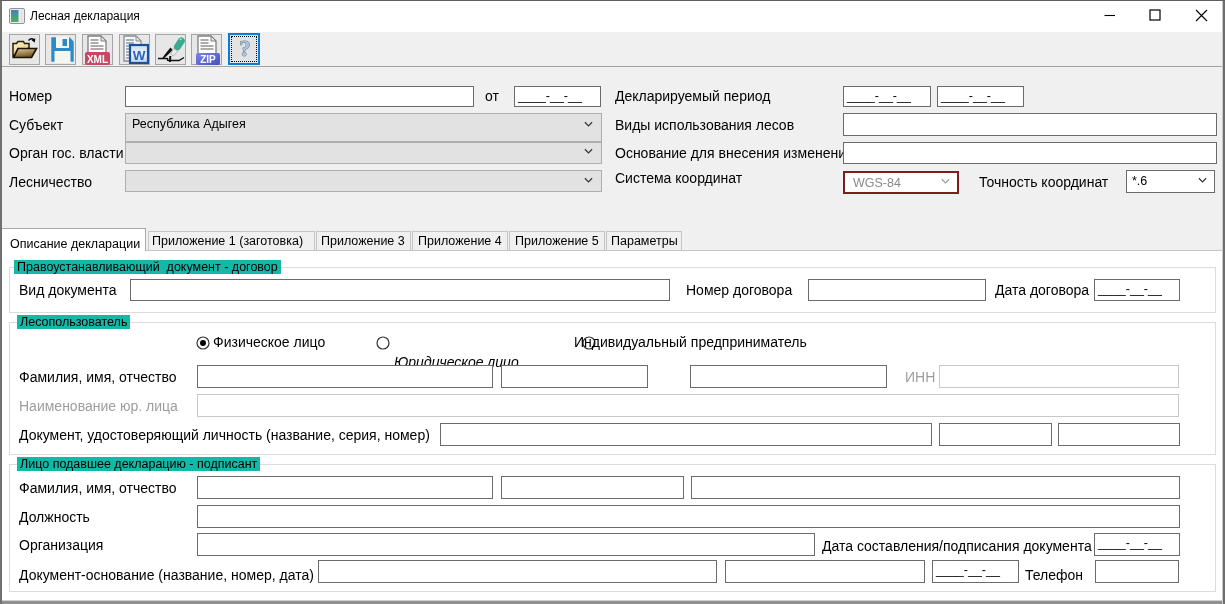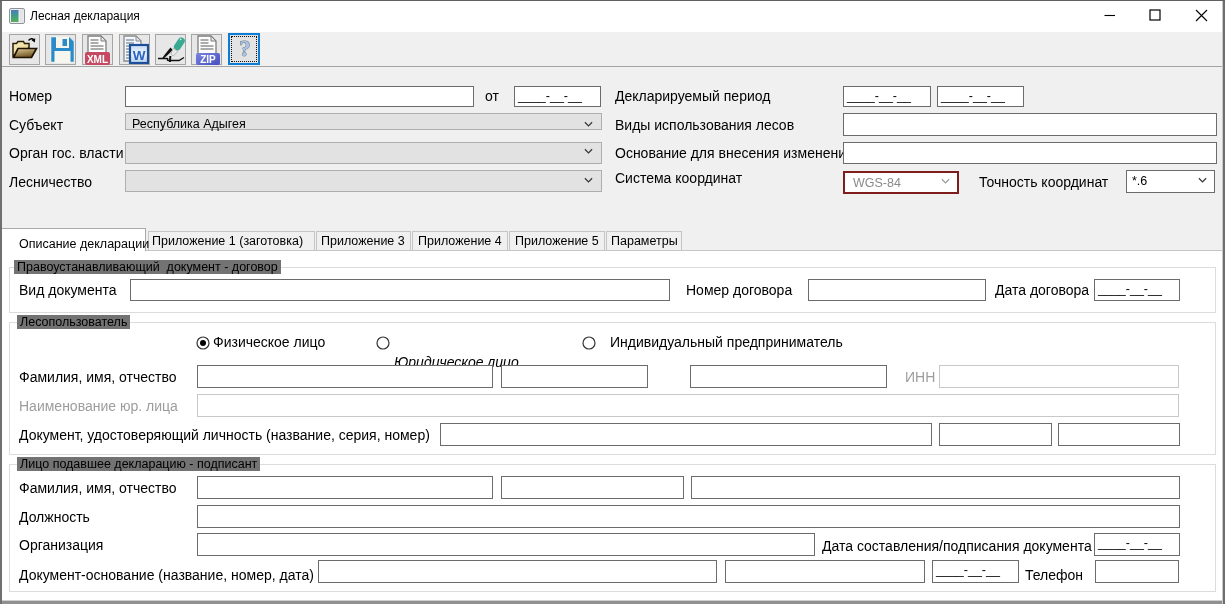--- a/index.html
+++ b/index.html
@@ -5,21 +5,21 @@
 * { margin:0; padding:0; box-sizing:border-box; }
 html,body { width:1225px; height:604px; overflow:hidden; }
 body { position:relative; background:#f0f0f0; font-family:"Liberation Sans", sans-serif; font-size:12.5px; color:#000; }
 .abs { position:absolute; }
 .lbl { position:absolute; white-space:nowrap; line-height:16px; font-size:14px; }
 .glbl { color:#9d9d9d; }
 .inp { position:absolute; background:#fff; border:1px solid #6b6b6b; }
 .inpl { position:absolute; background:#fff; border:1px solid #c8c8c8; }
 .combo { position:absolute; background:#e2e2e2; border:1px solid #aeaeae; }
 .grp { position:absolute; border:1px solid #dcdcdc; background:#fff; }
-.leg { position:absolute; background:#737373; padding:0 3px; line-height:14px; white-space:nowrap; }
+.leg { position:absolute; background:#14b8a6; padding:0 3px; line-height:14px; white-space:nowrap; }
 .mask { font-size:12.5px; line-height:19px; padding-left:3px; letter-spacing:0; color:#000; }
 .chev { position:absolute; width:9px; height:9px; }
 .tab { position:absolute; background:#f0f0f0; border:1px solid #c5c5c5; border-bottom:none; }
 .tabtxt { position:absolute; white-space:nowrap; line-height:16px; }
 </style>
 </head>
 <body>
 
 <div class="abs" style="left:0;top:0;width:1225px;height:32px;background:#fff;"></div>
 
@@ -157,21 +157,21 @@
 <div class="lbl" style="left:9px;top:88px;">Номер</div>
 <div class="inp" style="left:125px;top:86px;width:349px;height:21px;"></div>
 <div class="lbl" style="left:485px;top:88px;">от</div>
 <div class="inp mask" style="left:514px;top:86px;width:87px;height:21px;">____-__-__</div>
 
 <div class="lbl" style="left:615px;top:88px;">Декларируемый период</div>
 <div class="inp mask" style="left:843px;top:86px;width:88px;height:21px;">____-__-__</div>
 <div class="inp mask" style="left:937px;top:86px;width:87px;height:21px;">____-__-__</div>
 
 <div class="lbl" style="left:9px;top:117px;">Субъект</div>
-<div class="combo" style="left:125px;top:113px;width:477px;height:17px;line-height:21px;padding-left:6px;">Республика Адыгея</div>
+<div class="combo" style="left:125px;top:113px;width:477px;height:29px;line-height:21px;padding-left:6px;">Республика Адыгея</div>
 <svg class="chev" style="left:584px;top:120px;" width="10" height="10" viewBox="0 0 10 10">
     <path d="M1 2.5 L5 6.5 L9 2.5" stroke="#333" stroke-width="1.3" fill="none"></path>
   </svg>
 
 <div class="lbl" style="left:615px;top:117px;">Виды использования лесов</div>
 <div class="inp" style="left:843px;top:113px;width:374px;height:23px;"></div>
 
 <div class="lbl" style="left:9px;top:145px;">Орган гос. власти</div>
 <div class="combo" style="left:125px;top:142px;width:477px;height:22px;"></div>
 <svg class="chev" style="left:584px;top:147px;" width="10" height="10" viewBox="0 0 10 10">
@@ -198,21 +198,21 @@
     <path d="M1 2.5 L5 6.5 L9 2.5" stroke="#333" stroke-width="1.3" fill="none"></path>
   </svg>
 
 <div class="abs" style="left:0;top:250px;width:1222px;height:1px;background:#c5c5c5;"></div>
 <div class="tab" style="left:148px;top:231px;width:167px;height:19px;"></div>
 <div class="tab" style="left:316px;top:231px;width:95px;height:19px;"></div>
 <div class="tab" style="left:412px;top:231px;width:96px;height:19px;"></div>
 <div class="tab" style="left:509px;top:231px;width:96px;height:19px;"></div>
 <div class="tab" style="left:606px;top:231px;width:76px;height:19px;"></div>
 <div class="abs" style="left:1px;top:228px;width:145px;height:23px;background:#fff;border:1px solid #a9a9a9;border-bottom:none;"></div>
-<div class="tabtxt" style="left:10px;top:236px;margin-left:9px;">Описание декларации</div>
+<div class="tabtxt" style="left:10px;top:236px;">Описание декларации</div>
 <div class="tabtxt" style="left:152px;top:233px;">Приложение 1 (заготовка)</div>
 <div class="tabtxt" style="left:321px;top:233px;">Приложение 3</div>
 <div class="tabtxt" style="left:418px;top:233px;">Приложение 4</div>
 <div class="tabtxt" style="left:515px;top:233px;">Приложение 5</div>
 <div class="tabtxt" style="left:611px;top:233px;">Параметры</div>
 
 <div class="abs" style="left:2px;top:251px;width:1220px;height:349px;background:#fff;"></div>
 
 <div class="grp" style="left:9px;top:267px;width:1207px;height:46px;"></div>
 <div class="leg" style="left:14px;top:260px;">Правоустанавливающий&nbsp; документ - договор</div>
@@ -231,21 +231,21 @@
   <circle cx="7" cy="7" r="3" fill="#000"></circle>
 </svg>
 <div class="lbl" style="left:213px;top:334px;">Физическое лицо</div>
 <svg class="abs" style="left:376px;top:336px;" width="14" height="14" viewBox="0 0 14 14">
   <circle cx="7" cy="7" r="6" fill="#fff" stroke="#333" stroke-width="1.2"></circle>
 </svg>
 <div class="lbl" style="left:394px;top:354px;font-style:italic;">Юридическое лицо</div>
 <svg class="abs" style="left:582px;top:336px;" width="14" height="14" viewBox="0 0 14 14">
   <circle cx="7" cy="7" r="6" fill="#fff" stroke="#333" stroke-width="1.2"></circle>
 </svg>
-<div class="lbl" style="left:610px;top:334px;">Индивидуальный предприниматель</div>
+<div class="lbl" style="left:574px;top:334px;">Индивидуальный предприниматель</div>
 
 <div class="lbl" style="left:19px;top:369px;">Фамилия, имя, отчество</div>
 <div class="inp" style="left:197px;top:365px;width:296px;height:23px;"></div>
 <div class="inp" style="left:501px;top:365px;width:147px;height:23px;"></div>
 <div class="inp" style="left:690px;top:365px;width:197px;height:23px;"></div>
 <div class="lbl glbl" style="left:905px;top:369px;">ИНН</div>
 <div class="inpl" style="left:939px;top:365px;width:240px;height:23px;"></div>
 
 <div class="lbl glbl" style="left:19px;top:398px;">Наименование юр. лица</div>
 <div class="inpl" style="left:197px;top:394px;width:982px;height:23px;"></div>

